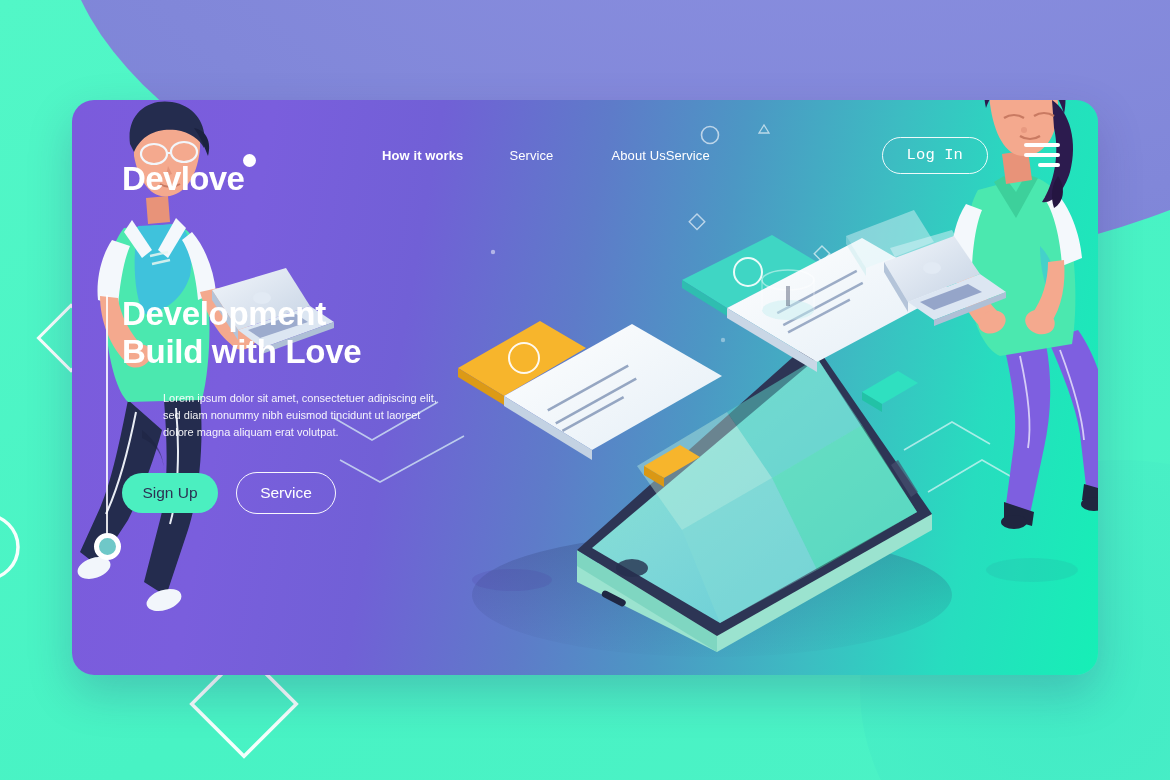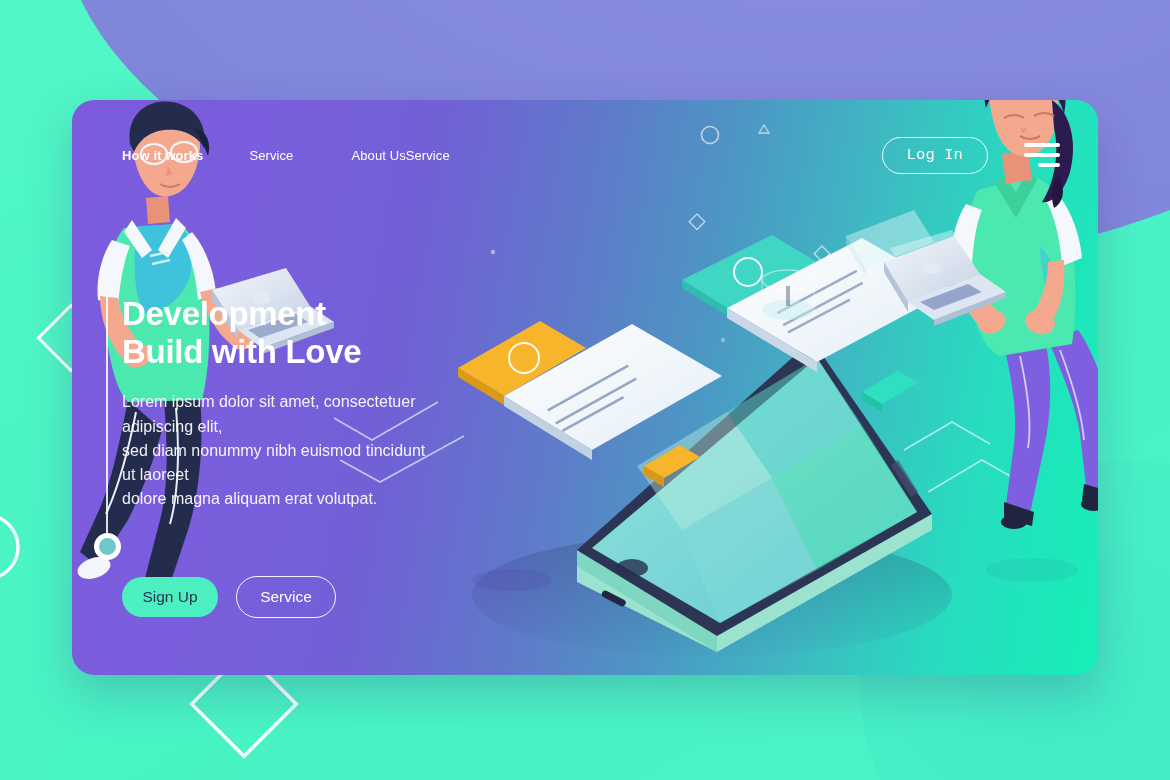--- a/index.html
+++ b/index.html
@@ -129,34 +129,34 @@
     color:#fff;
     font-size:33px;
     font-weight:bold;
     line-height:1.14;
     letter-spacing:-.3px;
     white-space:pre-line;
   }
   .subcopy {
     margin-top:20px;
     color:rgba(255,255,255,.93);
-    font-size:16px;
+    font-size:11px;
     line-height:1.52;
     max-width:320px;
     white-space:pre-line;
+    margin-left:41px;
   }
   .cta-row { margin-top:32px; display:flex; align-items:center; gap:18px; }
   .btn {
     font-family:inherit;
     font-size:15.5px;
     border-radius:40px;
     padding:11px 0;
     cursor:pointer;
     text-align:center;
-    margin-top:32px;
   }
   .btn-primary {
     width:96px;
     background:#4BEFC0;
     color:#2C3153;
     border:none;
     font-weight:normal;
   }
   .btn-ghost {
     width:100px;
@@ -435,20 +435,24 @@
           <path d="M146 128 L218 100 L218 106 L146 134 Z" fill="#AFC0D6"></path>
           <path d="M132 110 L180 92 L194 100 L146 118 Z" fill="#5B6FA8" opacity="0.55"></path>
 
           <path d="M58 44 L126 18 L146 50 L78 76 Z" fill="#DFF6F8" opacity="0.45"></path>
           <path d="M58 44 L78 76 L78 84 L58 52 Z" fill="#BFE8EC" opacity="0.4"></path>
         </g>
       </g>
     </svg>
 
     <nav class="nav">
+      <div class="brand">
+        <span>Devlove</span>
+        <span class="brand-dot"></span>
+      </div>
 
       <div class="nav-links">
         <a class="nav-link active gap1" href="#">How it works</a>
         <a class="nav-link gap2" href="#">Service</a>
         <a class="nav-link gap3" href="#">About Us</a>
         <a class="nav-link" href="#">Service</a>
       </div>
 
       <button class="login-btn">Log In</button>
 

